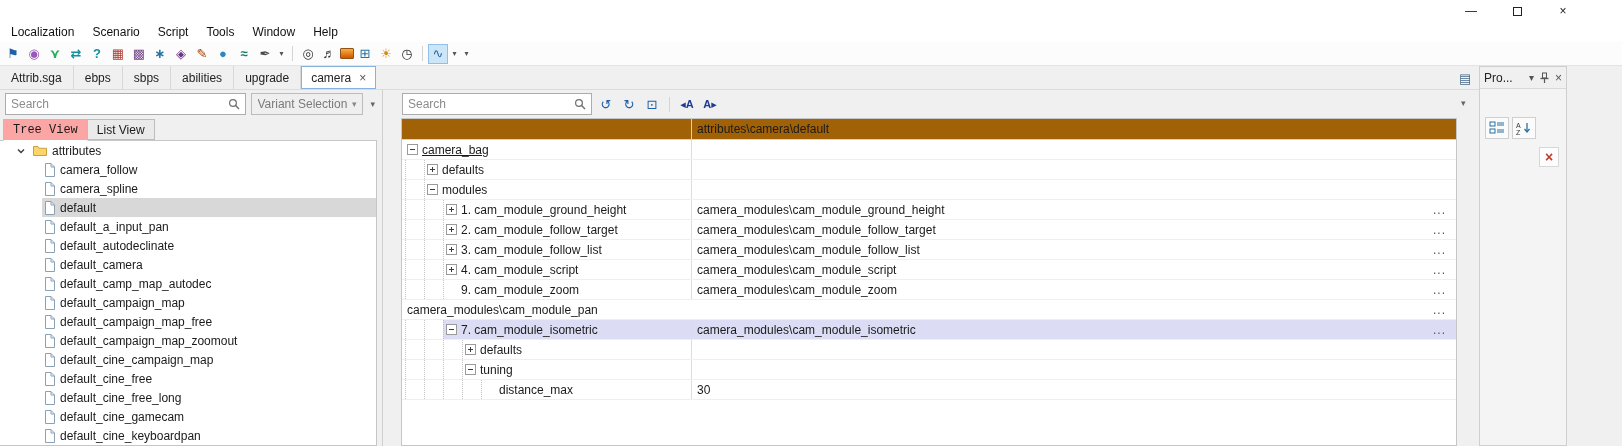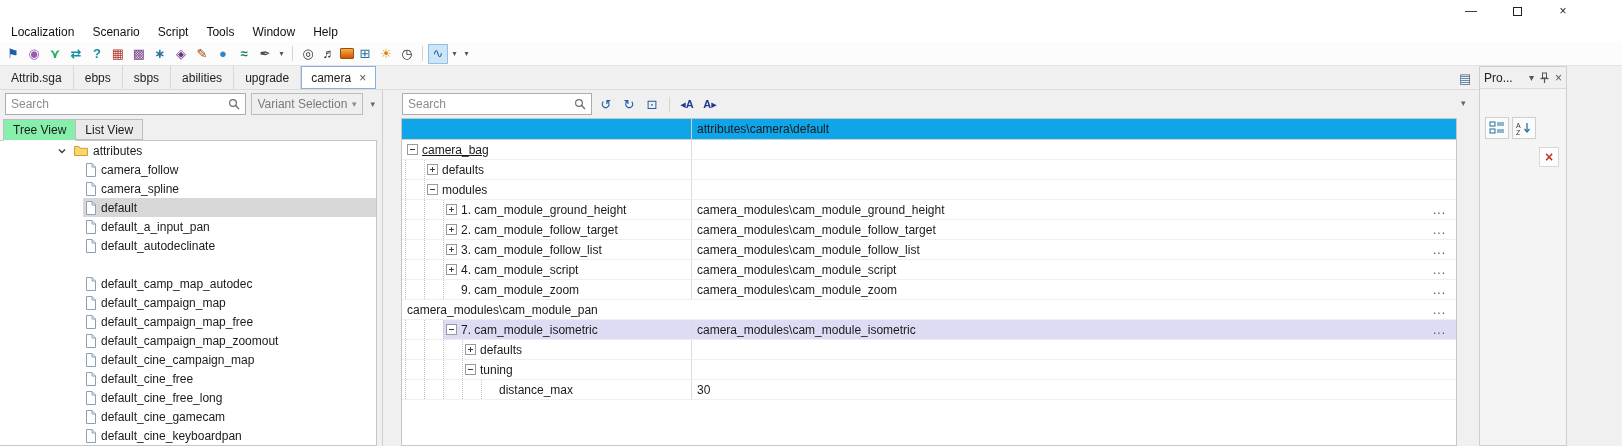--- a/index.html
+++ b/index.html
@@ -36,36 +36,36 @@
   .searchbox input::placeholder{color:#8c8c8c;}
   .searchbox .mag{display:flex;align-items:center;padding:0 5px 0 2px;}
   .sb-left{width:243px;}
   .sb-mid{width:190px;}
   .combo{width:114px;height:22px;background:#efefef;border:1px solid #bcbcbc;color:#7a7a7a;display:flex;align-items:center;padding:0 6px;cursor:default;}
   .combo .combo-label{flex:1;overflow:hidden;white-space:nowrap;}
   .combo .combo-arrow{color:#8a8a8a;font-size:9px;}
   .overflow-chev{color:#666;font-size:9px;padding:0 2px;cursor:default;}
   .view-tabs{height:22px;display:flex;align-items:flex-end;padding-left:3px;position:relative;z-index:2;}
   .vtab{height:21px;display:flex;align-items:center;padding:0 9px;background:#eaeaea;border:1px solid #bdbdbd;margin-right:-1px;cursor:default;}
-  .vtab.active{background:#86efac;border-bottom-color:#ffffff;margin-bottom:-1px;height:22px;}
+  .vtab.active{background:#fca5a5;border-bottom-color:#ffffff;margin-bottom:-1px;height:22px;font-family:Liberation Mono, monospace;}
   .lp-tree{position:absolute;top:50px;left:0;width:377px;bottom:0;background:#ffffff;border:1px solid #c6c6c6;border-left:none;overflow:hidden;z-index:1;}
-  .ltr{height:19px;display:flex;align-items:center;cursor:default;padding-left:41px;}
+  .ltr{height:19px;display:flex;align-items:center;cursor:default;}
   .ltr .indent{flex:0 0 auto;height:100%;}
   .ltr .content{display:flex;align-items:center;gap:5px;height:19px;flex:1;padding-left:2px;white-space:nowrap;}
   .ltr.selected .content{background:#d8d8d8;}
   .twisty{display:flex;align-items:center;width:12px;}
   .tree-ico{display:flex;align-items:center;}
 
   
   .editor{position:absolute;left:401px;top:90px;width:1056px;bottom:0;background:#f0f0f0;}
   .ed-controls{height:28px;display:flex;align-items:center;gap:4px;padding:0 1px;}
   .ed-icon{height:20px;min-width:20px;padding:0 2px;display:flex;align-items:center;justify-content:center;color:#1f5fa8;font-size:13px;cursor:default;}
   .ed-icon.letter{font-size:11px;color:#1f3a93;font-weight:bold;}
   .grid{position:absolute;top:28px;left:0;right:0;bottom:0;background:#fff;border:1px solid #c6c6c6;overflow:hidden;}
-  .grid-header{height:21px;border-bottom:1px solid #d2d2d2;background:#0ea5e9;display:flex;}
+  .grid-header{height:21px;border-bottom:1px solid #d2d2d2;background:#a16207;display:flex;}
   .gh-name{flex:0 0 290px;border-right:1px solid #d2d2d2;}
   .gh-value{flex:1;display:flex;align-items:center;padding:0 5px;color:#1a1a1a;}
   .grow{display:flex;height:20px;border-bottom:1px solid #efefef;cursor:default;}
   .g-name{flex:0 0 290px;display:flex;align-items:stretch;border-right:1px solid #dcdcdc;overflow:hidden;padding-left:3px;}
   .guide{flex:0 0 19px;border-left:1px dotted #c2c2c2;height:100%;}
   .hl-zone{flex:1;display:flex;align-items:center;gap:4px;white-space:nowrap;overflow:hidden;border-left:1px dotted #c2c2c2;padding-left:2px;}
   .grow.lvl0 .hl-zone{border-left:none;text-decoration:underline;}
   .expbox{width:11px;height:11px;border:1px solid #9a9a9a;background:#fff;position:relative;flex:0 0 auto;}
   .expbox::before{content:"";position:absolute;left:2px;right:2px;top:4px;height:1px;background:#3c3c3c;}
   .expbox.plus::after{content:"";position:absolute;top:2px;bottom:2px;left:4px;width:1px;background:#3c3c3c;}
@@ -255,20 +255,29 @@
               <svg width="11" height="14" viewBox="0 0 11 14">
                 <path d="M1.5 0.5 h5.5 l3.5 3.5 v9.5 h-9z" fill="#ffffff" stroke="#8aa0b4"></path>
                 <path d="M7 0.5 v3.5 h3.5" fill="none" stroke="#8aa0b4"></path>
               </svg>
             </span>
             <span>default_autodeclinate</span>
           </span>
         </div>
         <div class="ltr">
           <span class="indent" style="width: 42px;"></span>
+          <span class="content">
+            <span class="tree-ico">
+              <svg width="11" height="14" viewBox="0 0 11 14">
+                <path d="M1.5 0.5 h5.5 l3.5 3.5 v9.5 h-9z" fill="#ffffff" stroke="#8aa0b4"></path>
+                <path d="M7 0.5 v3.5 h3.5" fill="none" stroke="#8aa0b4"></path>
+              </svg>
+            </span>
+            <span>default_camera</span>
+          </span>
         </div>
         <div class="ltr">
           <span class="indent" style="width: 42px;"></span>
           <span class="content">
             <span class="tree-ico">
               <svg width="11" height="14" viewBox="0 0 11 14">
                 <path d="M1.5 0.5 h5.5 l3.5 3.5 v9.5 h-9z" fill="#ffffff" stroke="#8aa0b4"></path>
                 <path d="M7 0.5 v3.5 h3.5" fill="none" stroke="#8aa0b4"></path>
               </svg>
             </span>

